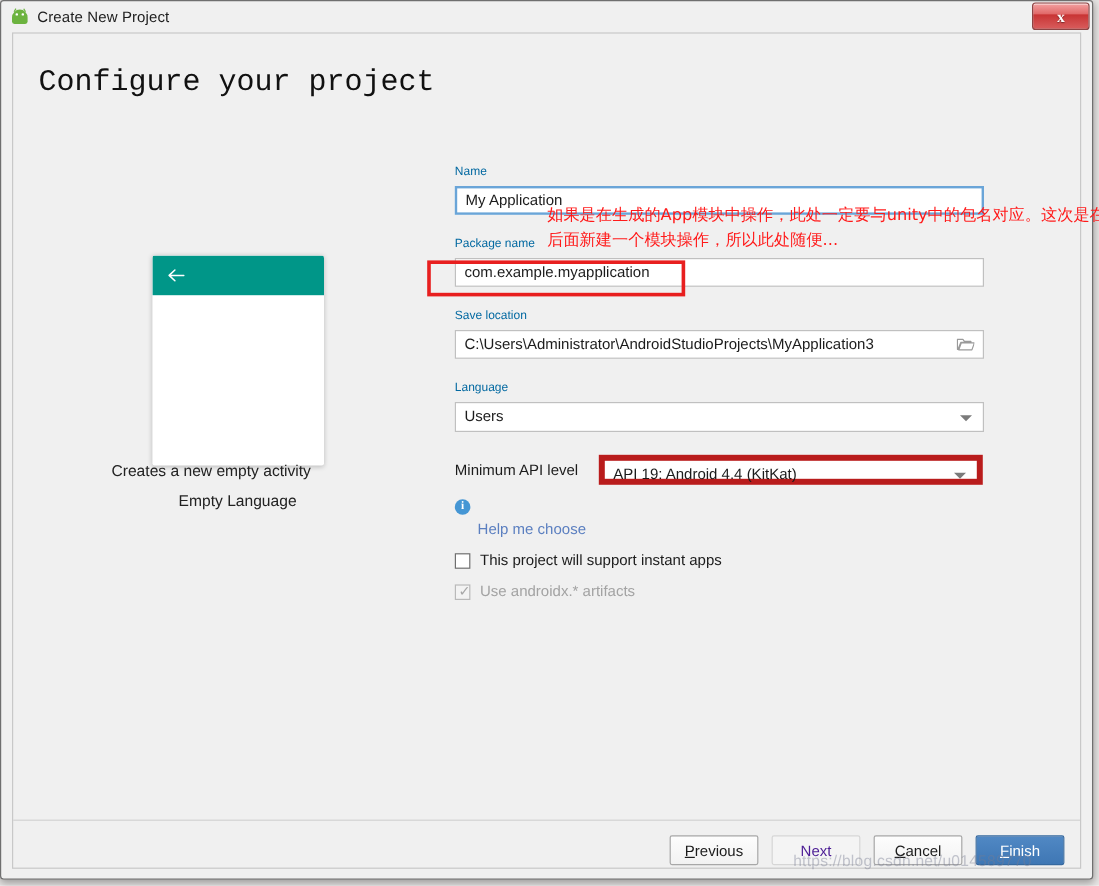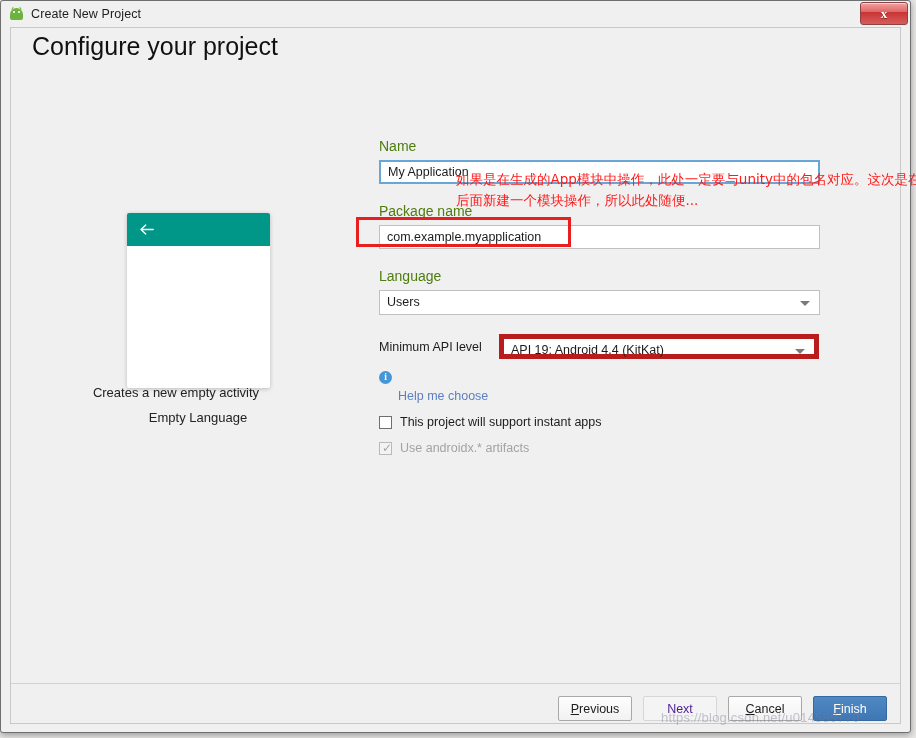--- a/index.html
+++ b/index.html
@@ -132,24 +132,25 @@
     left: 9px; top: 26px;
     width: 891px;
     height: 697px;
     background: #f0f0f0;
     border: 1px solid #c8c8c8;
     box-sizing: border-box;
   }
 
   #page-title {
     position: absolute;
-    left: 21px; top: 4px;
+    left: 21px; top: 26px;
     font-size: 25px;
     color: #111;
     font-weight: normal;
+    font-family: Liberation Mono, monospace;
   }
 
   
   #preview-col {
     position: absolute;
     left: 22px; top: 185px;
     width: 330px;
   }
   #preview-card {
     width: 143px;
@@ -186,22 +187,22 @@
   }
 
   
   #form-col {
     position: absolute;
     left: 368px; top: 110px;
     width: 445px;
   }
 
   .field-label {
-    font-size: 14px;
-    color: #4d7c0f;
+    font-size: 10px;
+    color: #0369a1;
     margin-bottom: 6px;
   }
 
   .text-input {
     box-sizing: border-box;
     width: 441px;
     height: 24px;
     border: 1px solid #c0c0c0;
     background: #fff;
     font-size: 12.5px;
@@ -459,20 +460,29 @@
       <div class="field-block">
         <div class="field-label">Name</div>
         <input class="text-input focused" type="text" value="My Application" style="">
       </div>
 
       <div class="field-block">
         <div class="field-label">Package name</div>
         <input class="text-input" type="text" value="com.example.myapplication" style="">
       </div>
 
+      <div class="field-block">
+        <div class="field-label">Save location</div>
+        <div class="input-with-icon">
+          <input class="text-input" type="text" value="C:\Users\Administrator\AndroidStudioProjects\MyApplication3" style="">
+          <svg class="folder-icon" viewBox="0 0 18 15">
+            <path d="M1 13 V3 H6.5 L8 5 H14.5 V6 H4.5 L1.6 13 Z M2.4 13.6 H15.5 L18 6.6 H4.9 Z" fill="none" stroke="#9a9a9a" stroke-width="1.2" stroke-linejoin="round"></path>
+          </svg>
+        </div>
+      </div>
 
       <div class="field-block">
         <div class="field-label">Language</div>
         <div class="select-box">
           <span>Users</span>
           <span class="select-arrow"></span>
         </div>
       </div>
 
       <div id="api-row">

